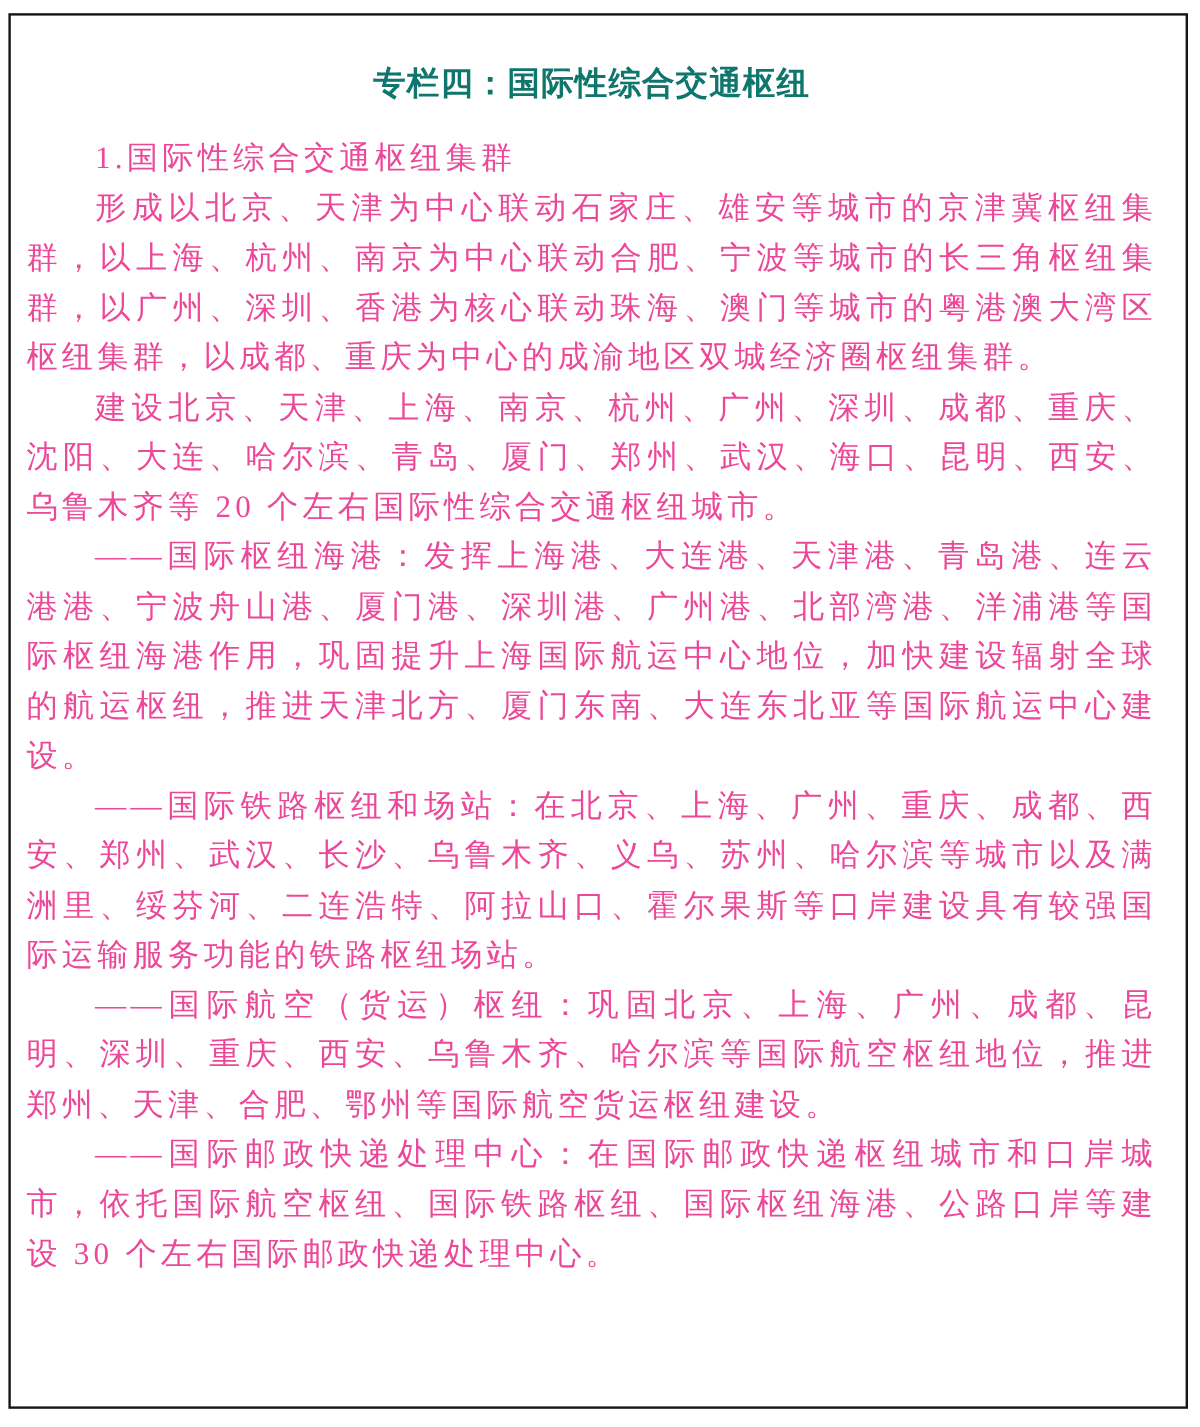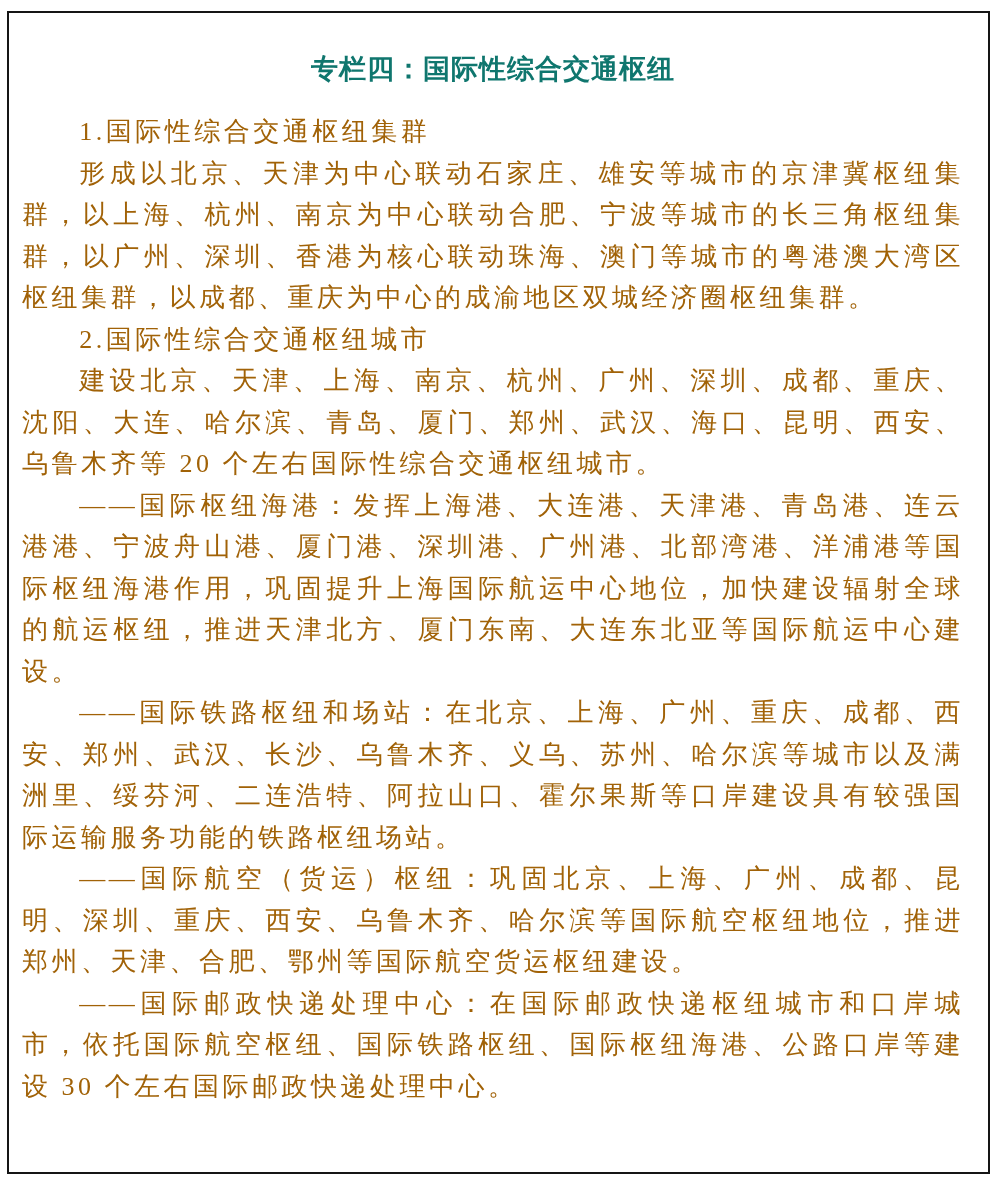--- a/index.html
+++ b/index.html
@@ -40,40 +40,39 @@
     margin-bottom: 26px;
     color: #0f766e;
   }
   .para {
     font-size: 26px;
     line-height: 41.5px;
     letter-spacing: 3.5px;
     text-indent: 2.2em;
     text-align: justify;
     text-justify: inter-character;
-    color: #a16207;
+    color: #ec4899;
   }
   .heading {
     text-align: left;
   }
 </style>
 </head>
 <body>
 
 <div class="page">
   <div class="frame">
     <div class="content">
 
       <div class="title">专栏四：国际性综合交通枢纽</div>
 
       <div class="para heading">1.国际性综合交通枢纽集群</div>
 
       <div class="para">形成以北京、天津为中心联动石家庄、雄安等城市的京津冀枢纽集群，以上海、杭州、南京为中心联动合肥、宁波等城市的长三角枢纽集群，以广州、深圳、香港为核心联动珠海、澳门等城市的粤港澳大湾区枢纽集群，以成都、重庆为中心的成渝地区双城经济圈枢纽集群。</div>
 
-      <div class="para heading">2.国际性综合交通枢纽城市</div>
 
       <div class="para">建设北京、天津、上海、南京、杭州、广州、深圳、成都、重庆、沈阳、大连、哈尔滨、青岛、厦门、郑州、武汉、海口、昆明、西安、乌鲁木齐等 20 个左右国际性综合交通枢纽城市。</div>
 
 
       <div class="para">——国际枢纽海港：发挥上海港、大连港、天津港、青岛港、连云港港、宁波舟山港、厦门港、深圳港、广州港、北部湾港、洋浦港等国际枢纽海港作用，巩固提升上海国际航运中心地位，加快建设辐射全球的航运枢纽，推进天津北方、厦门东南、大连东北亚等国际航运中心建设。</div>
 
       <div class="para">——国际铁路枢纽和场站：在北京、上海、广州、重庆、成都、西安、郑州、武汉、长沙、乌鲁木齐、义乌、苏州、哈尔滨等城市以及满洲里、绥芬河、二连浩特、阿拉山口、霍尔果斯等口岸建设具有较强国际运输服务功能的铁路枢纽场站。</div>
 
       <div class="para">——国际航空（货运）枢纽：巩固北京、上海、广州、成都、昆明、深圳、重庆、西安、乌鲁木齐、哈尔滨等国际航空枢纽地位，推进郑州、天津、合肥、鄂州等国际航空货运枢纽建设。</div>
 

